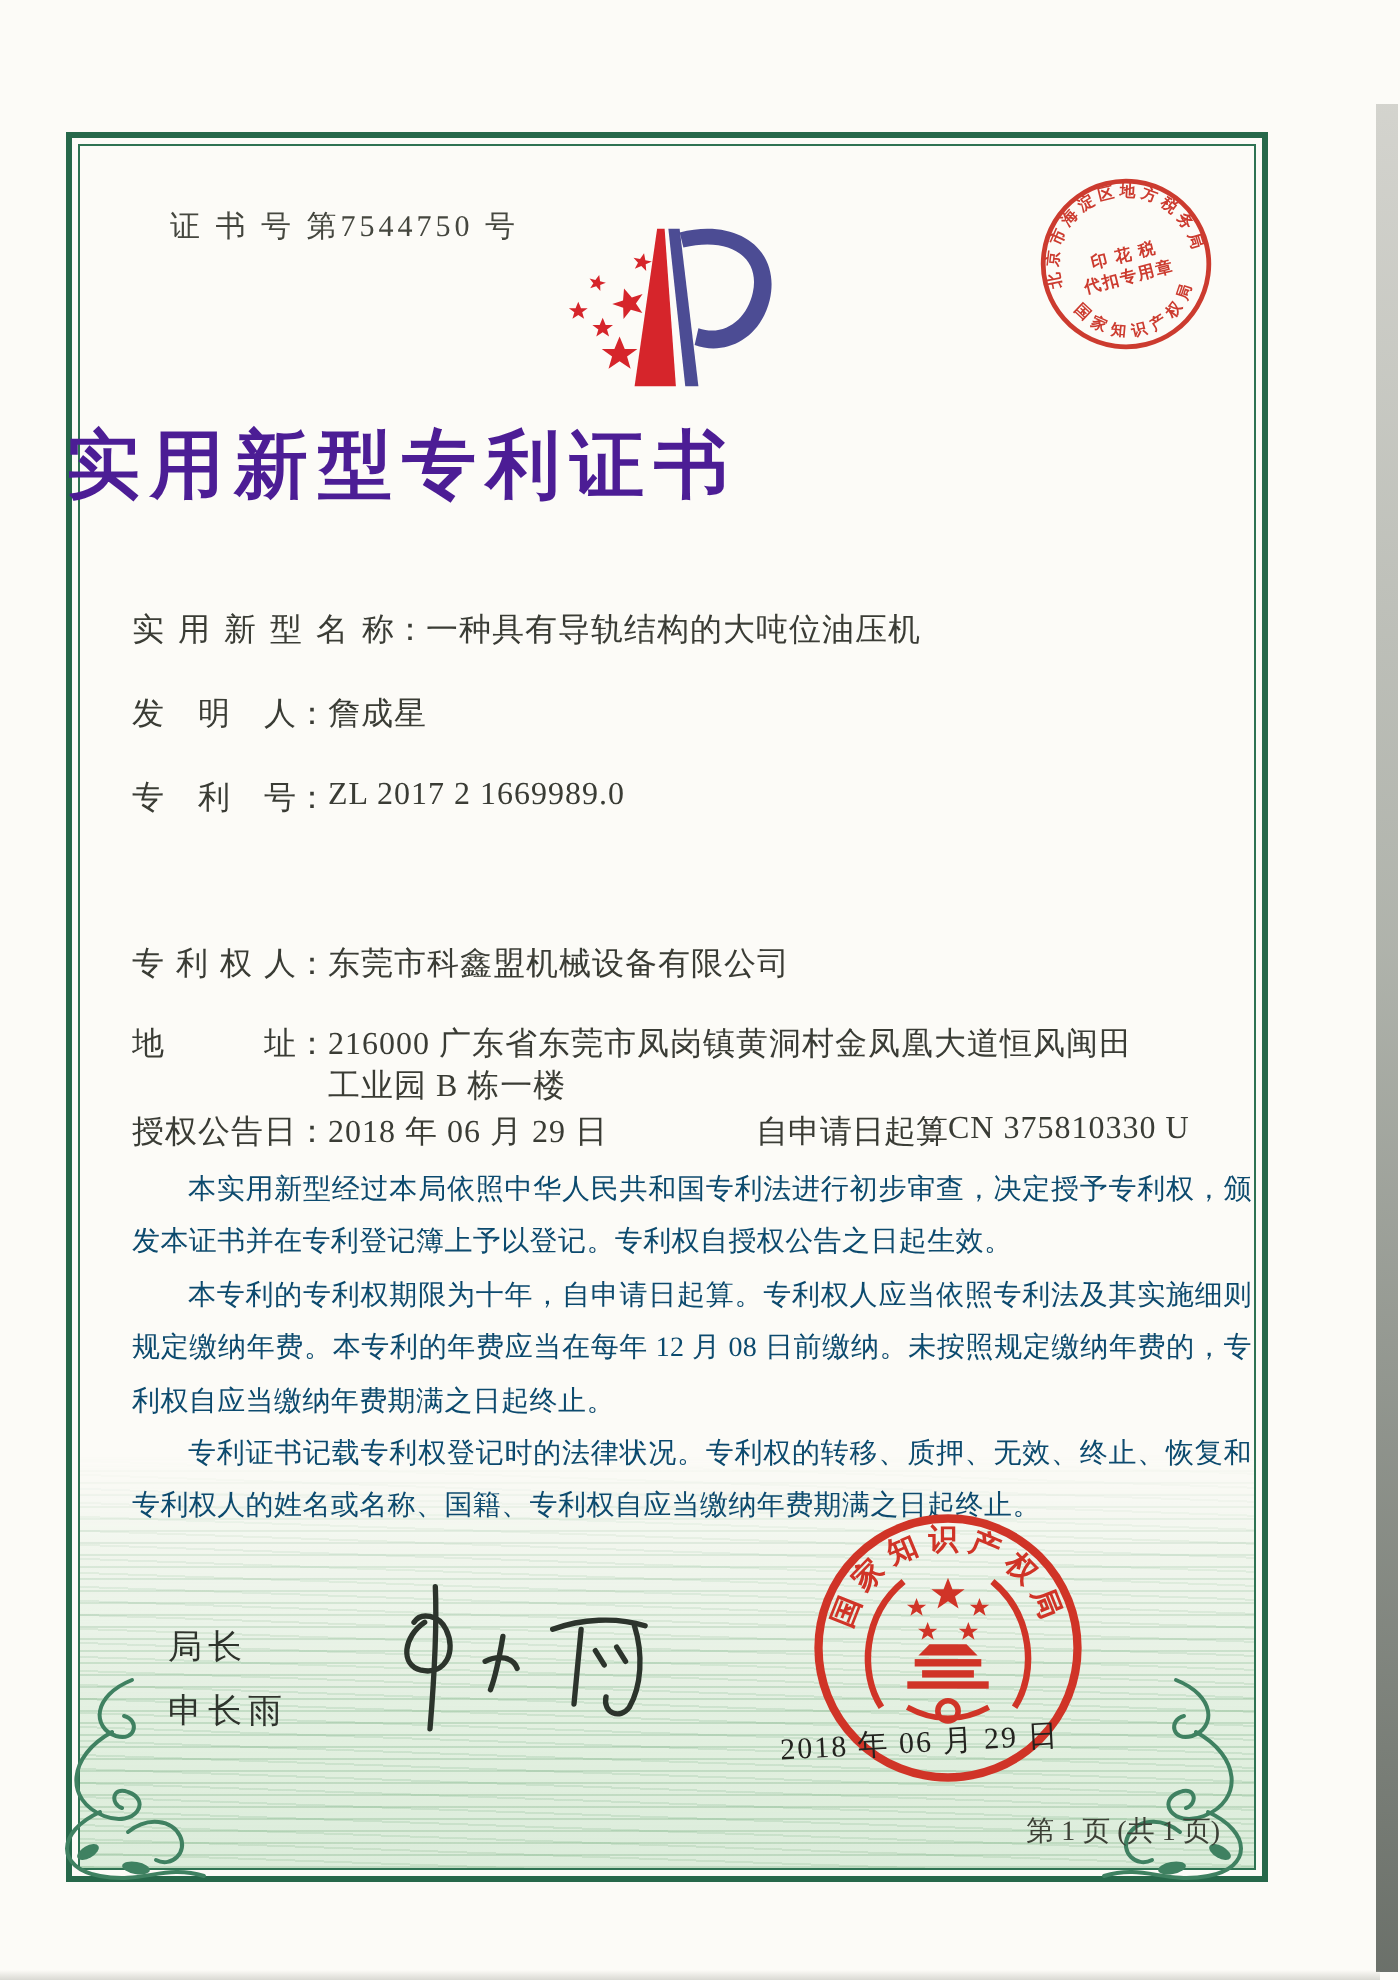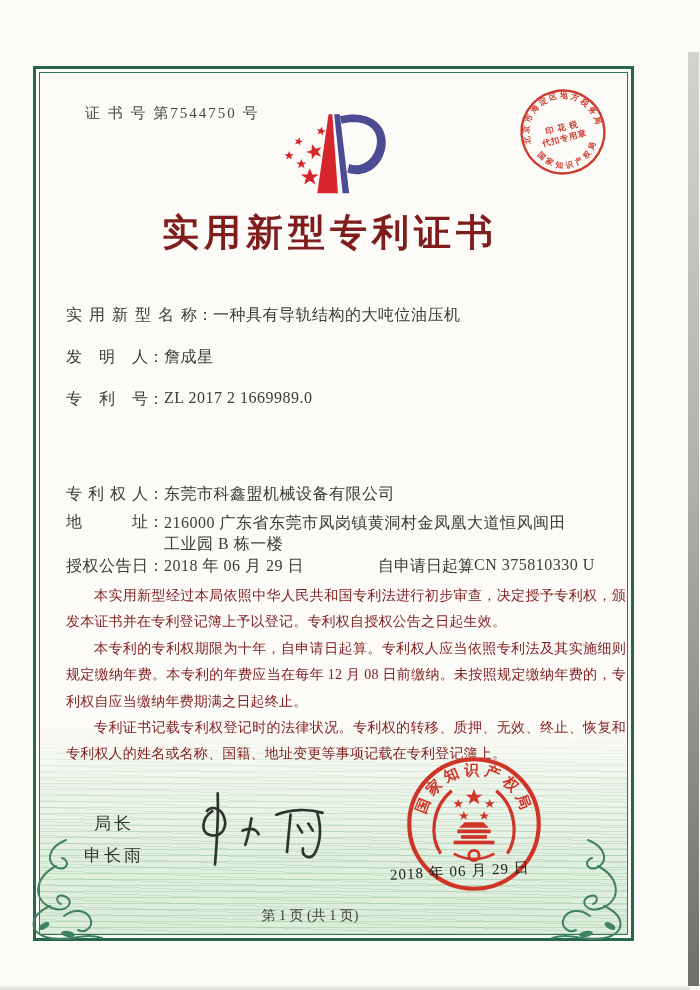--- a/index.html
+++ b/index.html
@@ -14,42 +14,42 @@
       border:3px solid #26684a;box-sizing:border-box;}
   .frame::before{content:"";position:absolute;inset:3px;border:1px solid #2e7353;}
   .waves{position:absolute;inset:4px;
       background:
         repeating-linear-gradient(0deg, rgba(120,175,130,.30) 0 1px, rgba(120,175,130,0) 1px 6px),
         repeating-linear-gradient(2deg, rgba(120,175,130,.20) 0 1px, rgba(120,175,130,0) 1px 7px),
         linear-gradient(to bottom, rgba(214,234,214,0) 55%, rgba(214,234,214,.55) 85%, rgba(206,230,206,.7) 100%);
       -webkit-mask-image:linear-gradient(to bottom,transparent 0 76%,rgba(0,0,0,.65) 82%,#000 90%);
       mask-image:linear-gradient(to bottom,transparent 0 76%,rgba(0,0,0,.65) 82%,#000 90%);}
   .cert-no{position:absolute;left:63px;top:104px;font-size:15px;letter-spacing:2px;color:#45473f;margin-left:22px;}
-  .title{position:absolute;left:33px;top:208px;width:594px;text-align:center;
-      font-size:37px;font-weight:700;letter-spacing:5px;color:#7f1d1d;}
+  .title{position:absolute;left:33px;top:208px;width:594px;
+      font-size:37px;font-weight:700;letter-spacing:5px;color:#4c1d95;}
   .row{position:absolute;left:66px;font-size:16px;color:#3a3c35;white-space:nowrap;}
   .lbl{display:inline-block;text-align:justify;text-align-last:justify;vertical-align:top;}
   .w-wide{width:131px;}
   .w-std{width:82px;}
   .w-right{width:80px;}
   .colon{display:inline-block;width:16px;vertical-align:top;}
   .val{letter-spacing:.5px;}
   .val-wrap{display:inline-block;width:415px;white-space:normal;line-height:21px;vertical-align:top;}
   .paras{position:absolute;left:66px;top:583px;width:560px;font-size:14px;line-height:26.4px;
-      text-align:justify;color:#7f1d1d;letter-spacing:.2px;}
+      text-align:justify;color:#0c4a6e;letter-spacing:.2px;}
   .paras p{margin:0;text-indent:2em;}
   .director{position:absolute;left:84px;top:812px;font-size:17px;color:#2f342d;letter-spacing:3px;}
-  .director div{margin-bottom:9px;text-align:center;}
+  .director div{margin-bottom:9px;}
   .sig{position:absolute;left:183px;top:788px;}
   .seal{position:absolute;left:400px;top:750px;}
   .stamp{position:absolute;left:517px;top:86px;}
   .logo{position:absolute;left:276px;top:110px;}
   .issue-date{position:absolute;left:390px;top:861px;width:180px;font-size:15px;letter-spacing:1px;
       color:#23231f;transform:rotate(-3deg);}
-  .page-no{position:absolute;left:10px;top:907px;width:600px;text-align:center;
+  .page-no{position:absolute;left:10px;top:907px;width:600px;text-align:right;
       font-size:14px;color:#3c4036;}
   .orn{position:absolute;}
   .orn-l{left:20px;top:838px;}
   .orn-r{left:550px;top:838px;transform:scaleX(-1);}
   svg{display:block;}
 </style>
 </head>
 <body>
 
 <div class="paper">
@@ -122,37 +122,37 @@
 
   <div class="row" style="top:347px">
     <span class="lbl w-std">发明人</span><span class="colon">：</span><span class="val">詹成星</span>
   </div>
   <div class="row" style="top:305px">
     <span class="lbl w-wide">实用新型名称</span><span class="colon">：</span><span class="val">一种具有导轨结构的大吨位油压机</span>
   </div>
   <div class="row" style="top:389px">
     <span class="lbl w-std">专利号</span><span class="colon">：</span><span class="val">ZL 2017 2 1669989.0</span>
   </div>
-  <div class="row" style="top:484px">
+  <div class="row" style="top:472px">
     <span class="lbl w-std">专利权人</span><span class="colon">：</span><span class="val">东莞市科鑫盟机械设备有限公司</span>
   </div>
   <div class="row" style="top:512px">
     <span class="lbl w-std">地址</span><span class="colon">：</span><span class="val val-wrap">216000 广东省东莞市凤岗镇黄洞村金凤凰大道恒风闽田工业园 B 栋一楼</span>
   </div>
   <div class="row" style="top:556px">
     <span class="lbl w-std">授权公告日</span><span class="colon">：</span><span class="val">2018 年 06 月 29 日</span>
   </div>
   <div class="row" style="top:556px;left:378px">
     <span class="lbl w-right">自申请日起算</span><span class="colon">：</span><span class="val">CN 375810330 U</span>
   </div>
 
   <div class="paras">
     <p>本实用新型经过本局依照中华人民共和国专利法进行初步审查，决定授予专利权，颁发本证书并在专利登记簿上予以登记。专利权自授权公告之日起生效。</p>
     <p>本专利的专利权期限为十年，自申请日起算。专利权人应当依照专利法及其实施细则规定缴纳年费。本专利的年费应当在每年 12 月 08 日前缴纳。未按照规定缴纳年费的，专利权自应当缴纳年费期满之日起终止。</p>
-    <p>专利证书记载专利权登记时的法律状况。专利权的转移、质押、无效、终止、恢复和专利权人的姓名或名称、国籍、地址变更等事项记载在专利登记簿上。</p>
+    <p>专利证书记载专利权登记时的法律状况。专利权的转移、质押、无效、终止、恢复和专利权人的姓名或名称、国籍、专利权自应当缴纳年费期满之日起终止。</p>
   </div>
 
   <div class="director">
     <div>局长</div>
     <div>申长雨</div>
   </div>
 
   <svg class="sig" width="160" height="80" viewBox="0 0 170 90">
     <g stroke="#2c342c" stroke-width="3" fill="none" stroke-linecap="round">
       <path d="M28,26 C16,34 14,50 26,53 C40,56 46,42 40,30 C36,22 26,20 22,26"></path>

